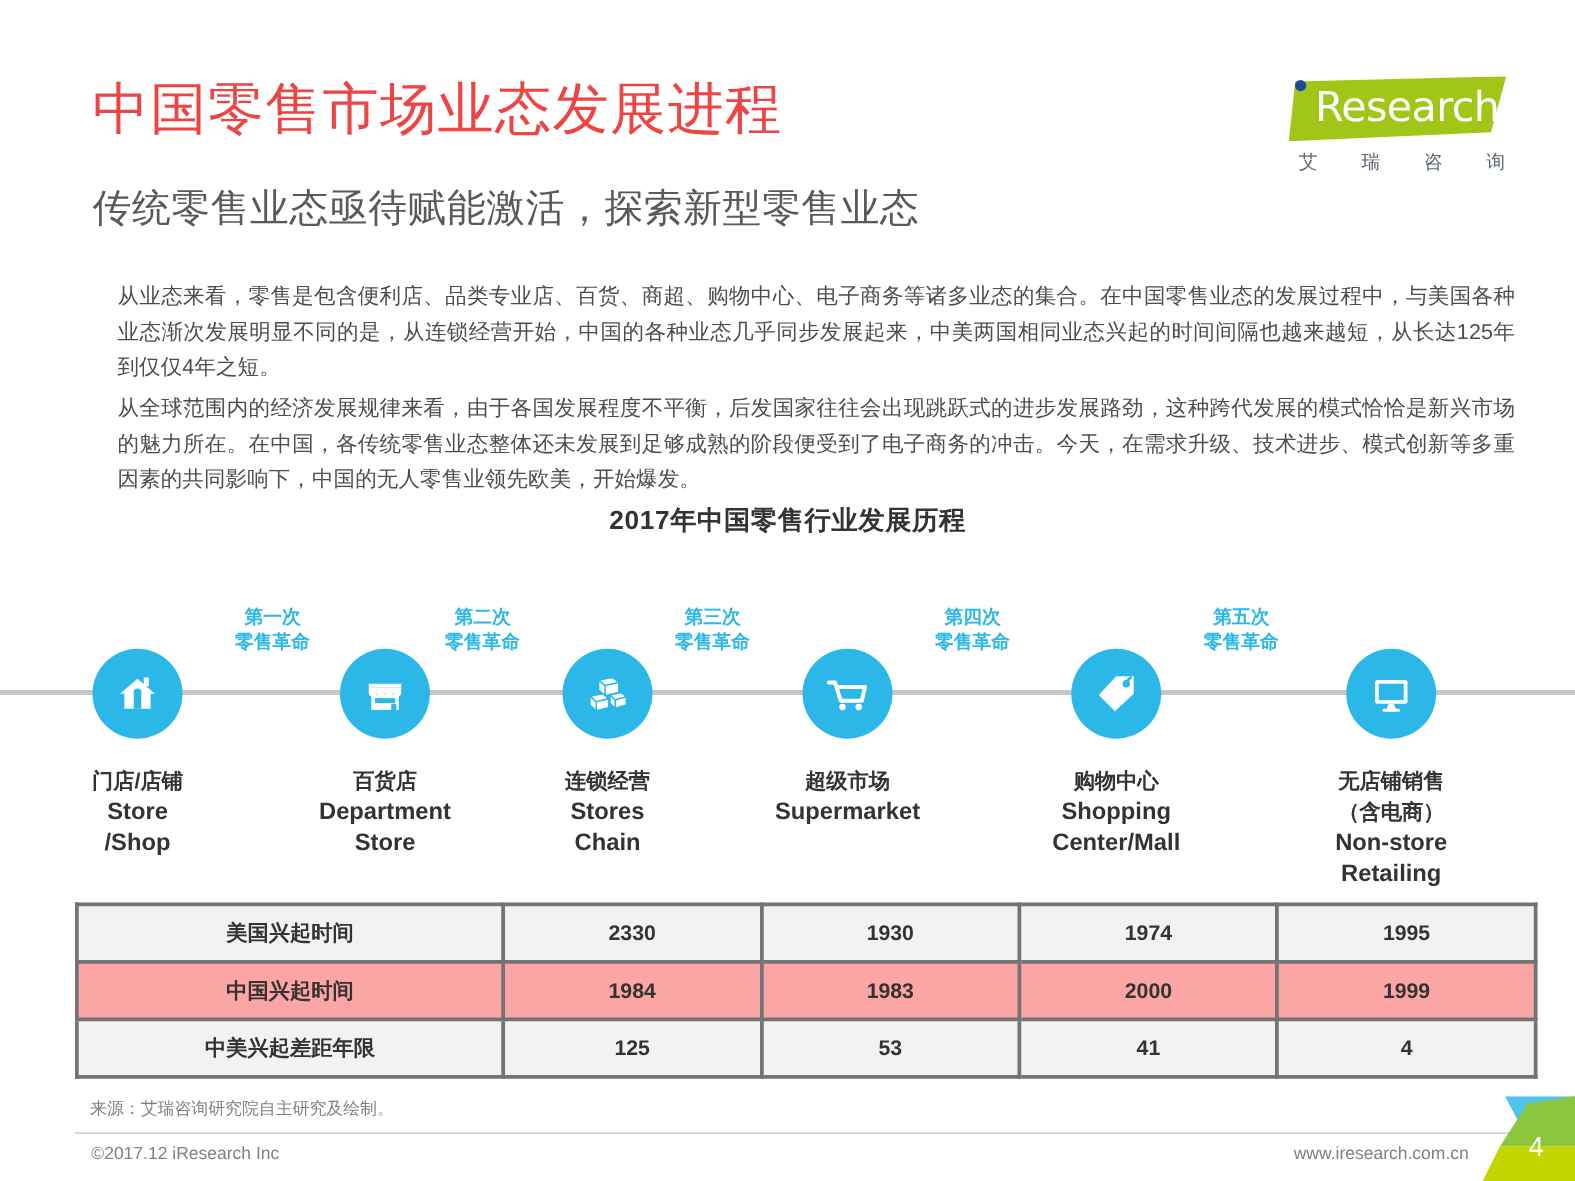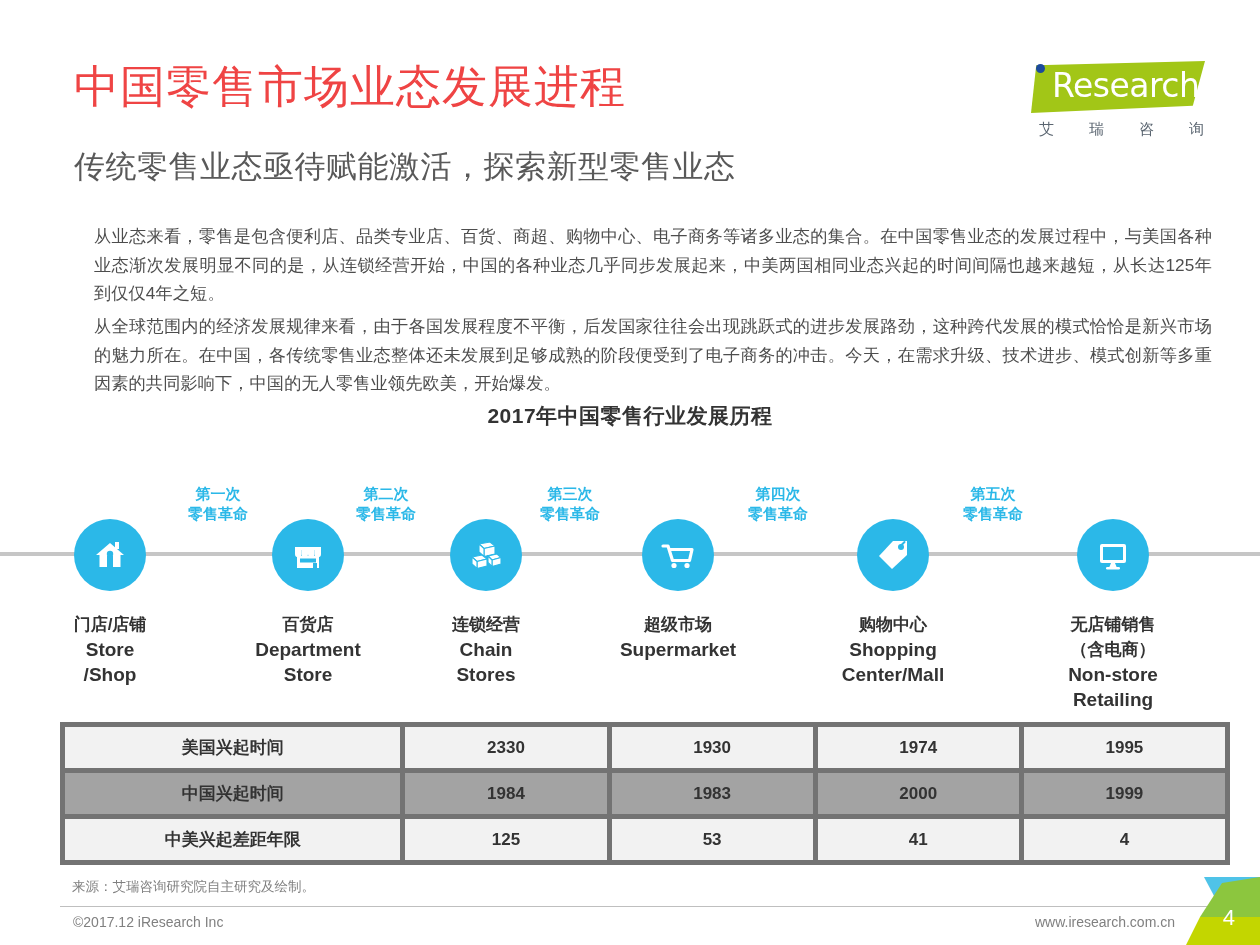--- a/index.html
+++ b/index.html
@@ -90,24 +90,24 @@
   .cat-en { font-size: 19px; font-weight: bold; color: #333; line-height: 25px; }
 
   
   .data-table {
     position: absolute; left: 60px; top: 722px;
     width: 1170px; border-collapse: collapse;
   }
   .data-table td {
     height: 46px; text-align: center; vertical-align: middle;
     font-size: 17px; font-weight: bold; color: #333;
-    border: 5px solid #737373;
+    border: 3px solid #737373;
   }
   .data-table tr.row-light td { background: #F2F2F2; }
-  .data-table tr.row-dark td  { background: #a3a3a3; }
+  .data-table tr.row-dark td  { background: #fca5a5; }
   .col-label { width: 342px; }
   .col-data  { width: 207px; }
 
   
   .source-note {
     position: absolute; left: 72px; top: 878px;
     font-size: 13.5px; color: #808080;
   }
   .footer-rule {
     position: absolute; left: 60px; top: 906px; width: 1150px; height: 1px;
@@ -219,22 +219,22 @@
             <path d="M11 26.5 L21 24 L21 31 L11 33.5 Z"></path>
             <path d="M6 22 L11 26.5 L11 33.5 L6 29 Z"></path>
             <path d="M22 21 L31 19 L35 22.5 L26 25 Z"></path>
             <path d="M26 25 L35 22.5 L35 29 L26 31.5 Z"></path>
             <path d="M22 21 L26 25 L26 31.5 L22 27.5 Z"></path>
           </g>
         </svg>
       </div>
       <div class="cat-block">
         <div class="cat-cn">连锁经营</div>
+        <div class="cat-en">Stores</div>
         <div class="cat-en">Chain</div>
-        <div class="cat-en">Stores</div>
       </div>
     </div>
 
     <div class="node" style="left:472px;">
       <div class="rev-label">
         <div>第三次</div>
         <div>零售革命</div>
       </div>
     </div>
 

